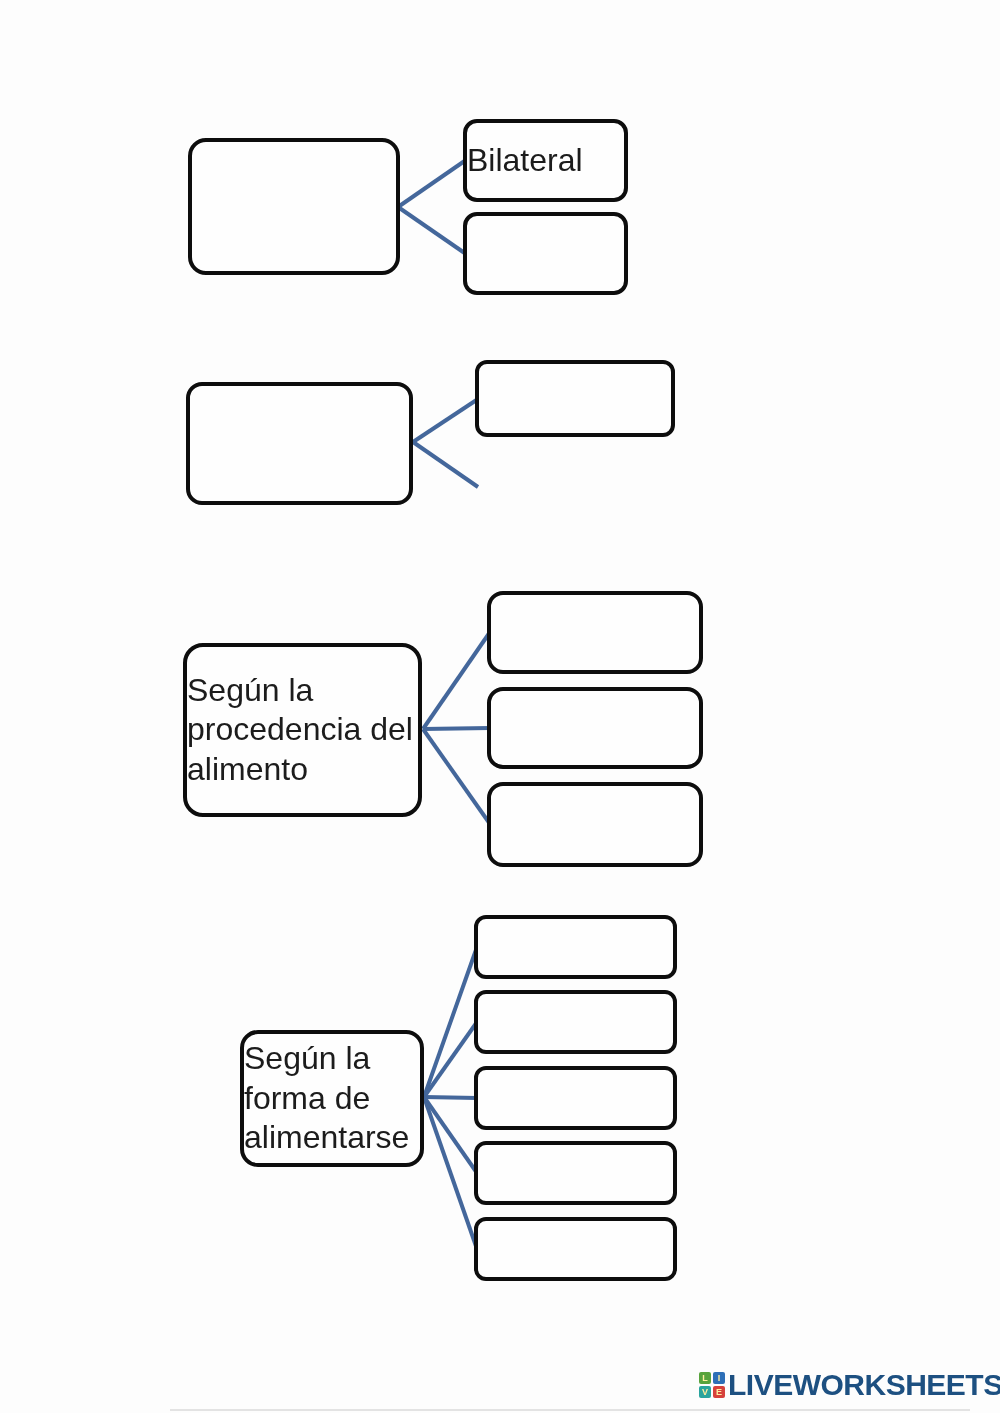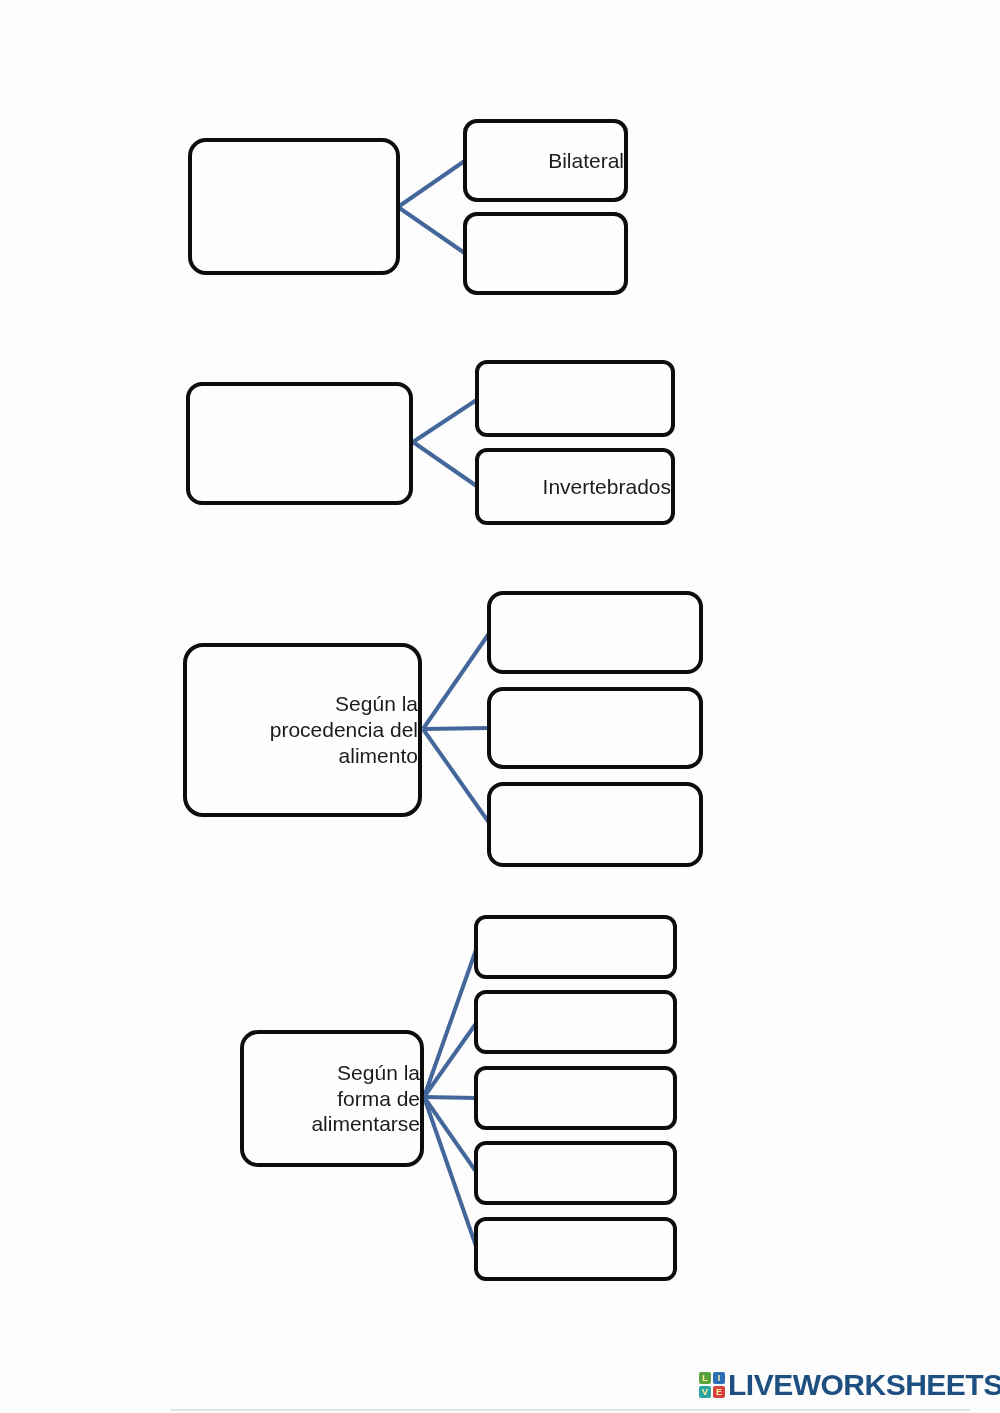--- a/index.html
+++ b/index.html
@@ -23,23 +23,23 @@
     box-sizing: border-box;
     background: #fefefe;
     border: 4px solid #0d0d0d;
     display: flex;
     align-items: center;
     justify-content: center;
   }
   .node-label {
     display: block;
     width: 100%;
-    text-align: right;
+    text-align: left;
     color: #1c1c1c;
-    font-size: 21px;
+    font-size: 32px;
     line-height: 1.23;
     white-space: pre-line;
   }
   
   .g1-parent { left: 188px; top: 138px; width: 212px; height: 137px; border-radius: 18px; }
   .g1-c0     { left: 463px; top: 119px; width: 165px; height: 83px;  border-radius: 14px; }
   .g1-c1     { left: 463px; top: 212px; width: 165px; height: 83px;  border-radius: 14px; }
   
   .g2-parent { left: 186px; top: 382px; width: 227px; height: 123px; border-radius: 16px; }
   .g2-c0     { left: 475px; top: 360px; width: 200px; height: 77px;  border-radius: 12px; }
@@ -137,23 +137,20 @@
   <div class="node g1-c1">
     <span class="node-label"></span>
   </div>
 
   <div class="node g2-parent">
     <span class="node-label"></span>
   </div>
   <div class="node g2-c0">
     <span class="node-label"></span>
   </div>
-  <div class="node g2-c1">
-    <span class="node-label">Invertebrados</span>
-  </div>
 
   <div class="node g3-parent">
     <span class="node-label">Según la
 procedencia del
 alimento</span>
   </div>
   <div class="node g3-c0">
     <span class="node-label"></span>
   </div>
   <div class="node g3-c1">

